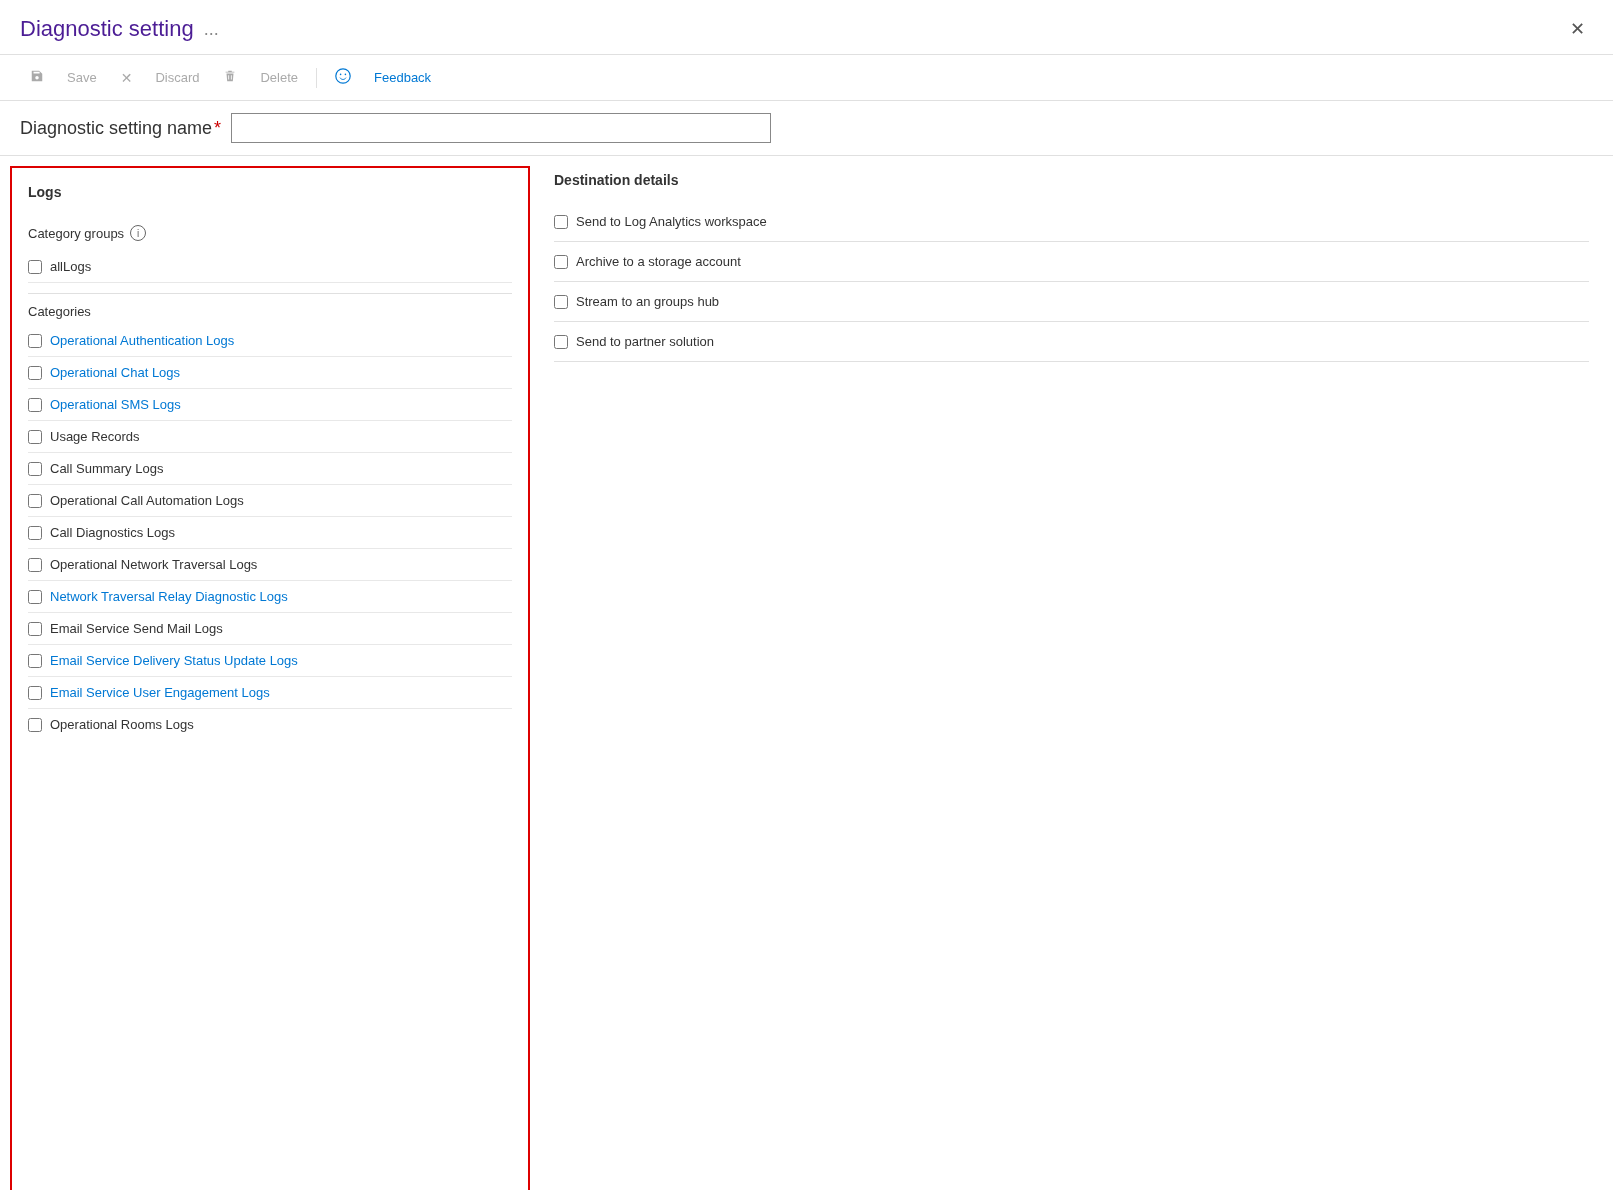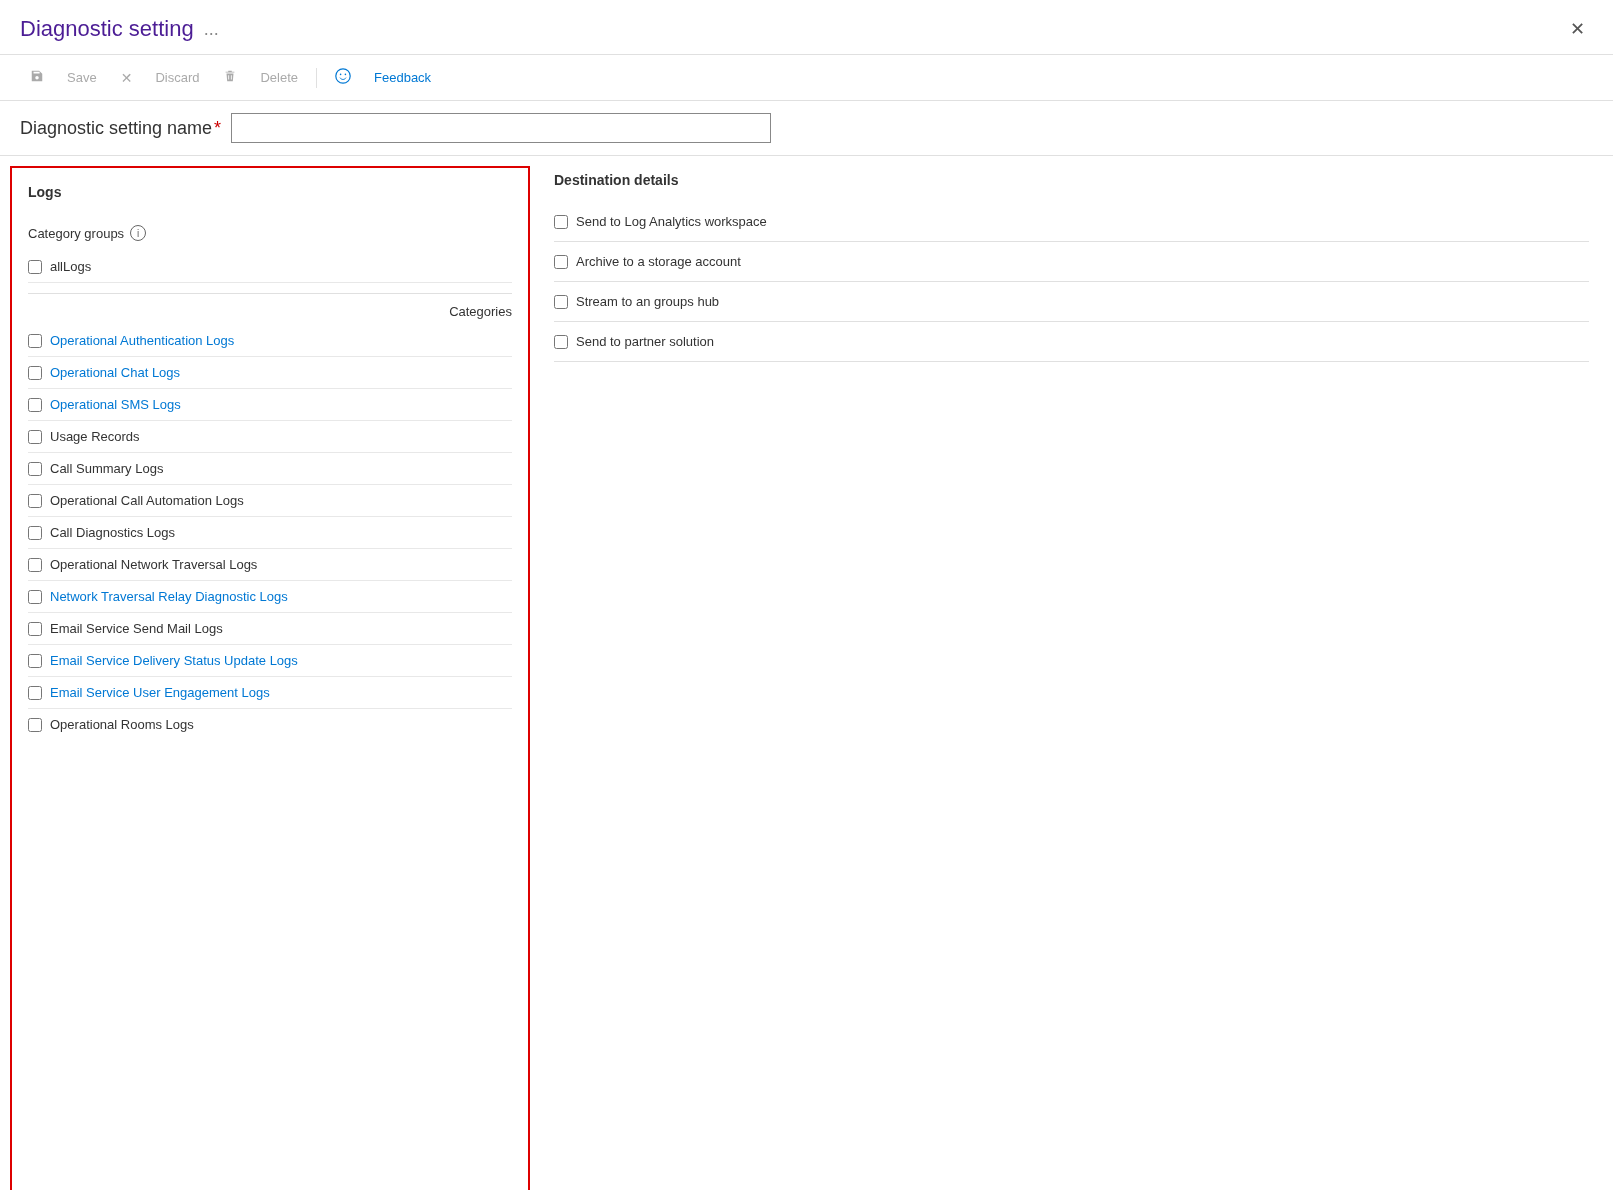--- a/index.html
+++ b/index.html
@@ -149,21 +149,20 @@
       border: none;
       border-top: 1px solid #e0e0e0;
       margin: 10px 0;
     }
 
     .categories-section-label {
       font-size: 13px;
       color: #333;
       margin-bottom: 6px;
       margin-top: 4px;
-      text-align: right;
     }
 
     .destination-panel {
       flex: 1;
       padding: 16px 24px;
     }
 
     .dest-title {
       font-weight: 600;
       font-size: 14px;

